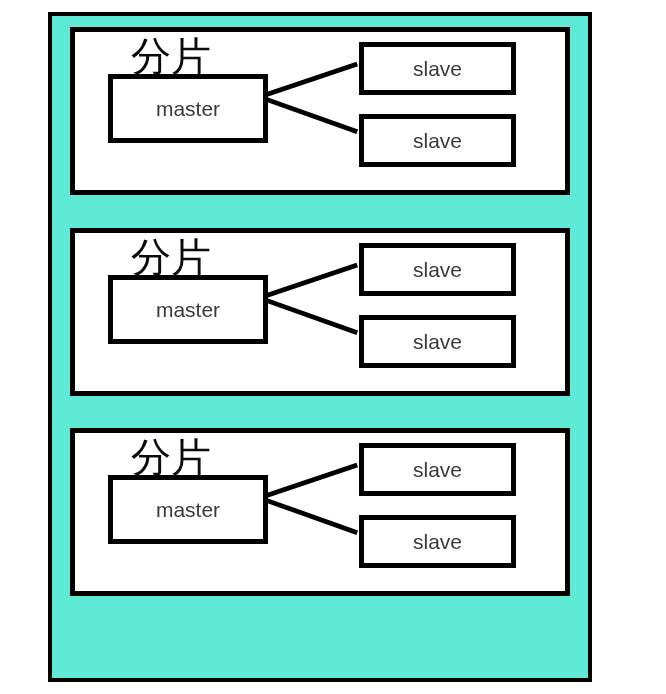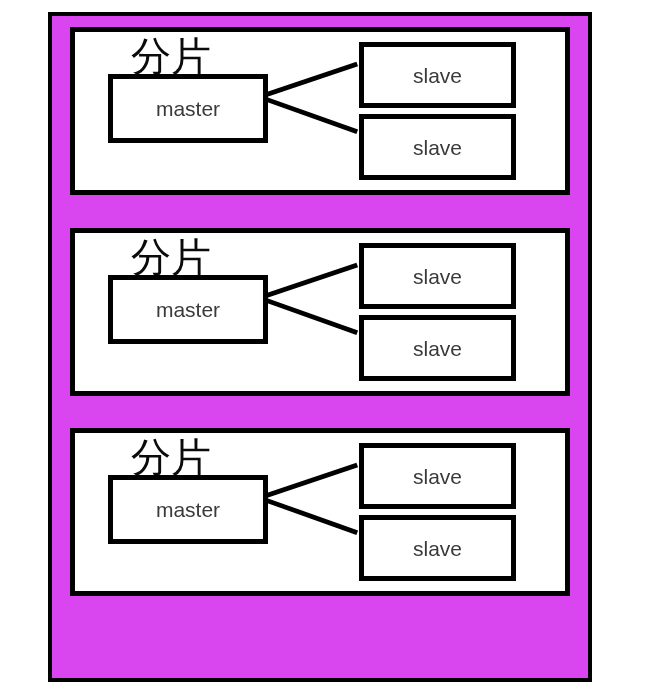--- a/index.html
+++ b/index.html
@@ -17,21 +17,21 @@
 
   
   #cluster-container {
     position: absolute;
     left: 48px;
     top: 12px;
     width: 544px;
     height: 670px;
     border: 4px solid #000000;
     box-sizing: border-box;
-    background: #d946ef;
+    background: #5eead4;
   }
 
   
   .shard-group {
     position: absolute;
     left: 18px;
     width: 500px;
     height: 168px;
     border: 5px solid #000000;
     box-sizing: border-box;
@@ -76,21 +76,21 @@
 
   .master-box {
     left: 33px;
     top: 42px;
     width: 160px;
     height: 69px;
   }
   .slave-box {
     left: 284px;
     width: 157px;
-    height: 66px;
+    height: 53px;
   }
   .slave-box.s0 { top: 10px; }
   .slave-box.s1 { top: 82px; }
 
   
   .connectors {
     position: absolute;
     left: 0;
     top: 0;
     width: 100%;

